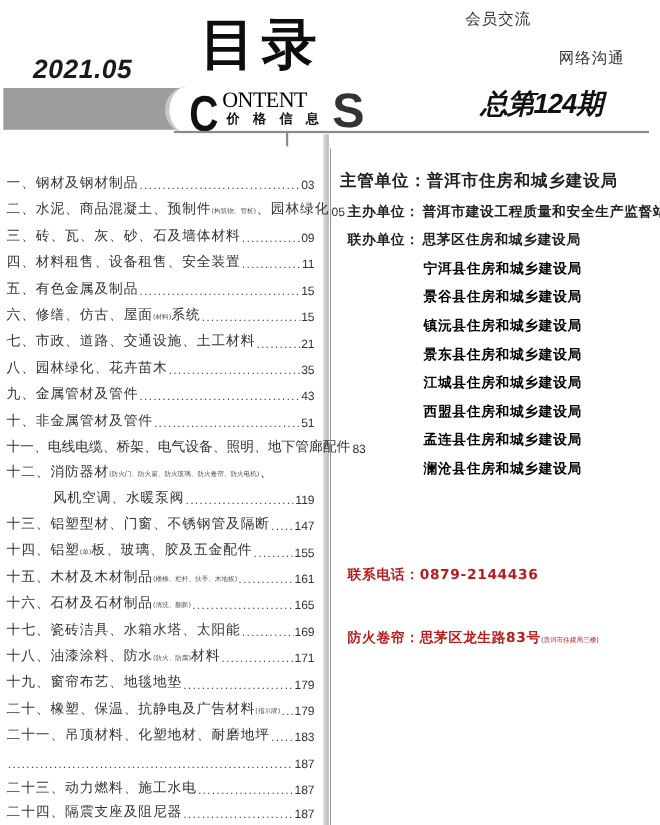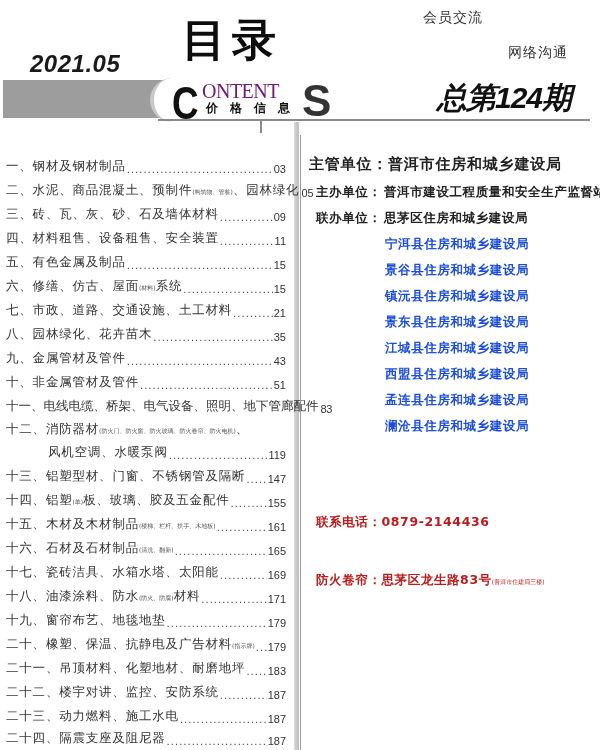--- a/index.html
+++ b/index.html
@@ -3,32 +3,32 @@
   <meta charset="utf-8">
   <style>
     html, body { margin: 0; padding: 0; }
     body {
       width: 600px; height: 750px; background: #ffffff; position: relative; overflow: hidden;
       font-family: "DejaVu Sans", "Liberation Sans", sans-serif; color: #222;
     }
     .abs { position: absolute; }
     
     .date { left: 30px; top: 50px; font-family: "Liberation Sans", sans-serif; font-weight: bold; font-style: italic; font-size: 24px; color: #1a1a1a; letter-spacing: 0.5px; }
-    .title { left: 182px; top: 4px; font-size: 44px; font-weight: bold; color: #0d0d0d; letter-spacing: 6px; line-height: 72px; }
+    .title { left: 182px; top: 4px; font-size: 50px; font-weight: bold; color: #0d0d0d; letter-spacing: 6px; line-height: 72px; }
     .tagline { top: 9px; font-size: 14px; color: #333; letter-spacing: 1px; }
     .tag1 { left: 423px; }
     .tag2 { left: 508px; margin-top: 35px; }
     .band { left: 3px; top: 80px; width: 178px; height: 38px; background: #9d9d9d; }
     .logo-wrap { left: 150px; top: 78px; width: 185px; height: 44px; }
     .logo-bg { position: absolute; left: 0; top: 0; width: 185px; height: 44px; background: #ffffff; border-radius: 24px 0 0 24px; border-left: 4px solid #c8c8c8; box-sizing: border-box; }
     .logo-c { position: absolute; left: 22px; top: -2px; font-family: "Liberation Sans", sans-serif; font-weight: bold; font-size: 46px; color: #111; transform: scaleX(0.8); transform-origin: left; }
-    .logo-ontent { position: absolute; left: 52px; top: 2px; font-family: "Liberation Serif", serif; font-size: 20px; color: #701a75; letter-spacing: -0.5px; }
+    .logo-ontent { position: absolute; left: 52px; top: 2px; font-family: "Liberation Serif", serif; font-size: 20px; color: #000000; letter-spacing: -0.5px; }
     .logo-s { position: absolute; left: 152px; top: -2px; font-family: "Liberation Sans", sans-serif; font-weight: bold; font-size: 44px; color: #333; }
     .logo-cn { position: absolute; left: 56px; top: 22px; font-size: 12px; font-weight: bold; color: #111; letter-spacing: 12px; }
-    .issue { left: 437px; top: 78px; font-family: "Liberation Sans", sans-serif; font-weight: bold; font-style: italic; font-size: 30px; color: #111; letter-spacing: -1px; }
+    .issue { left: 437px; top: 78px; font-family: "Liberation Sans", sans-serif; font-weight: bold; font-style: italic; font-size: 25px; color: #111; letter-spacing: -1px; }
     .hline { left: 158px; top: 119px; width: 432px; height: 2px; background: #8a8a8a; }
     .vline-top { left: 260px; top: 119px; width: 2px; height: 14px; background: #8a8a8a; }
     .col-border { left: 294px; top: 122px; width: 5px; height: 628px; background: linear-gradient(to right, #d8d8d8, #bdbdbd); }
     .vdiv { left: 300px; top: 135px; width: 1px; height: 615px; background: #999; }
 
     
     .toc { left: 6px; top: 0; width: 280px; }
     .toc-row { position: absolute; left: 0; width: 280px; height: 20px; display: flex; align-items: flex-end; font-size: 12.5px; color: #333; white-space: nowrap; text-align: right; }
     .toc-label { flex: 0 0 auto; letter-spacing: 0.8px; }
     .toc-note { font-size: 6px; color: #555; letter-spacing: 0; }
@@ -36,21 +36,21 @@
     .toc-dots::before { content: "......................................................................................................................................"; }
     .toc-page { flex: 0 0 auto; font-family: "Liberation Sans", sans-serif; font-size: 11px; color: #333; }
     .toc-cont { padding-left: 42px; }
 
     
     .org-main { left: 309px; top: 155px; font-size: 15px; font-weight: bold; color: #222; letter-spacing: 0.8px; white-space: nowrap; }
     .org-line { font-size: 12.5px; font-weight: bold; color: #222; letter-spacing: 0.6px; white-space: nowrap; }
     .org-key { display: inline-block; width: 68px; }
     .org-host { left: 316px; top: 184px; }
     .org-co { left: 316px; top: 210px; font-family: Liberation Mono, monospace; }
-    .co-item { left: 385px; font-size: 12.5px; font-weight: bold; color: #1d4ed8; letter-spacing: 0.6px; white-space: nowrap; }
+    .co-item { left: 385px; font-size: 12.5px; font-weight: bold; color: #000000; letter-spacing: 0.6px; white-space: nowrap; }
     .contact { left: 316px; font-size: 12.5px; font-weight: bold; color: #b91c1c; letter-spacing: 0.6px; white-space: nowrap; }
     .contact-small { font-size: 6px; font-weight: normal; letter-spacing: 0; }
   </style>
 </head>
 <body>
 
 <div class="abs date">2021.05</div>
 <div class="abs title">目录</div>
 <div class="abs tagline tag1">会员交流</div>
 <div class="abs tagline tag2">网络沟通</div>
@@ -172,21 +172,20 @@
       <span class="toc-label"><span>二十、橡塑、保温、抗静电及广告材料</span><span class="toc-note">(指示牌)</span></span>
       <span class="toc-dots"></span>
       <span class="toc-page">179</span>
     </div>
   <div class="toc-row" style="top:657px">
       <span class="toc-label">二十一、吊顶材料、化塑地材、耐磨地坪</span>
       <span class="toc-dots"></span>
       <span class="toc-page">183</span>
     </div>
   <div class="toc-row" style="top:681px">
-      <span class="toc-label">二十二、楼宇对讲、监控、安防系统</span>
       <span class="toc-dots"></span>
       <span class="toc-page">187</span>
     </div>
   <div class="toc-row" style="top:705px">
       <span class="toc-label">二十三、动力燃料、施工水电</span>
       <span class="toc-dots"></span>
       <span class="toc-page">187</span>
     </div>
   <div class="toc-row" style="top:727px">
       <span class="toc-label">二十四、隔震支座及阻尼器</span>

